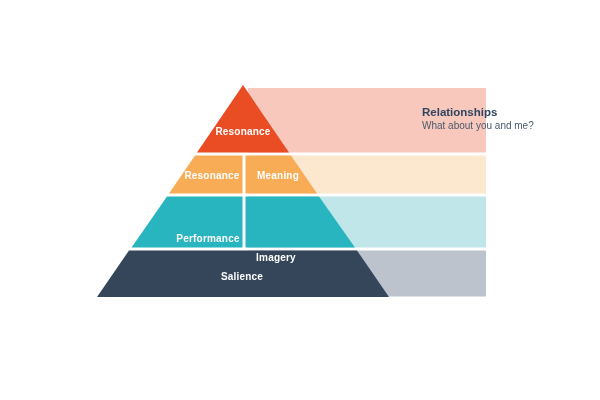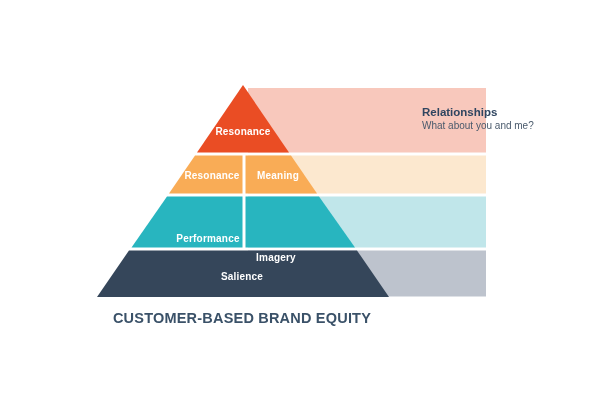--- a/index.html
+++ b/index.html
@@ -84,15 +84,14 @@
   <div class="pyr-label" style="left:278px; top:174.5px;">Meaning</div>
   <div class="pyr-label" style="left:208px; top:238px;">Performance</div>
   <div class="pyr-label" style="left:276px; top:221.5px;margin-top:35px;">Imagery</div>
   <div class="pyr-label" style="left:242px; top:276px;">Salience</div>
 
   <div class="panel-text" style="top:106px;">
     <div class="panel-heading">Relationships</div>
     <div class="panel-subtitle">What about you and me?</div>
   </div>
 
-  <div class="diagram-title">CUSTOMER-BASED BRAND EQUITY</div>
 
 </div>
 
 </body></html>

